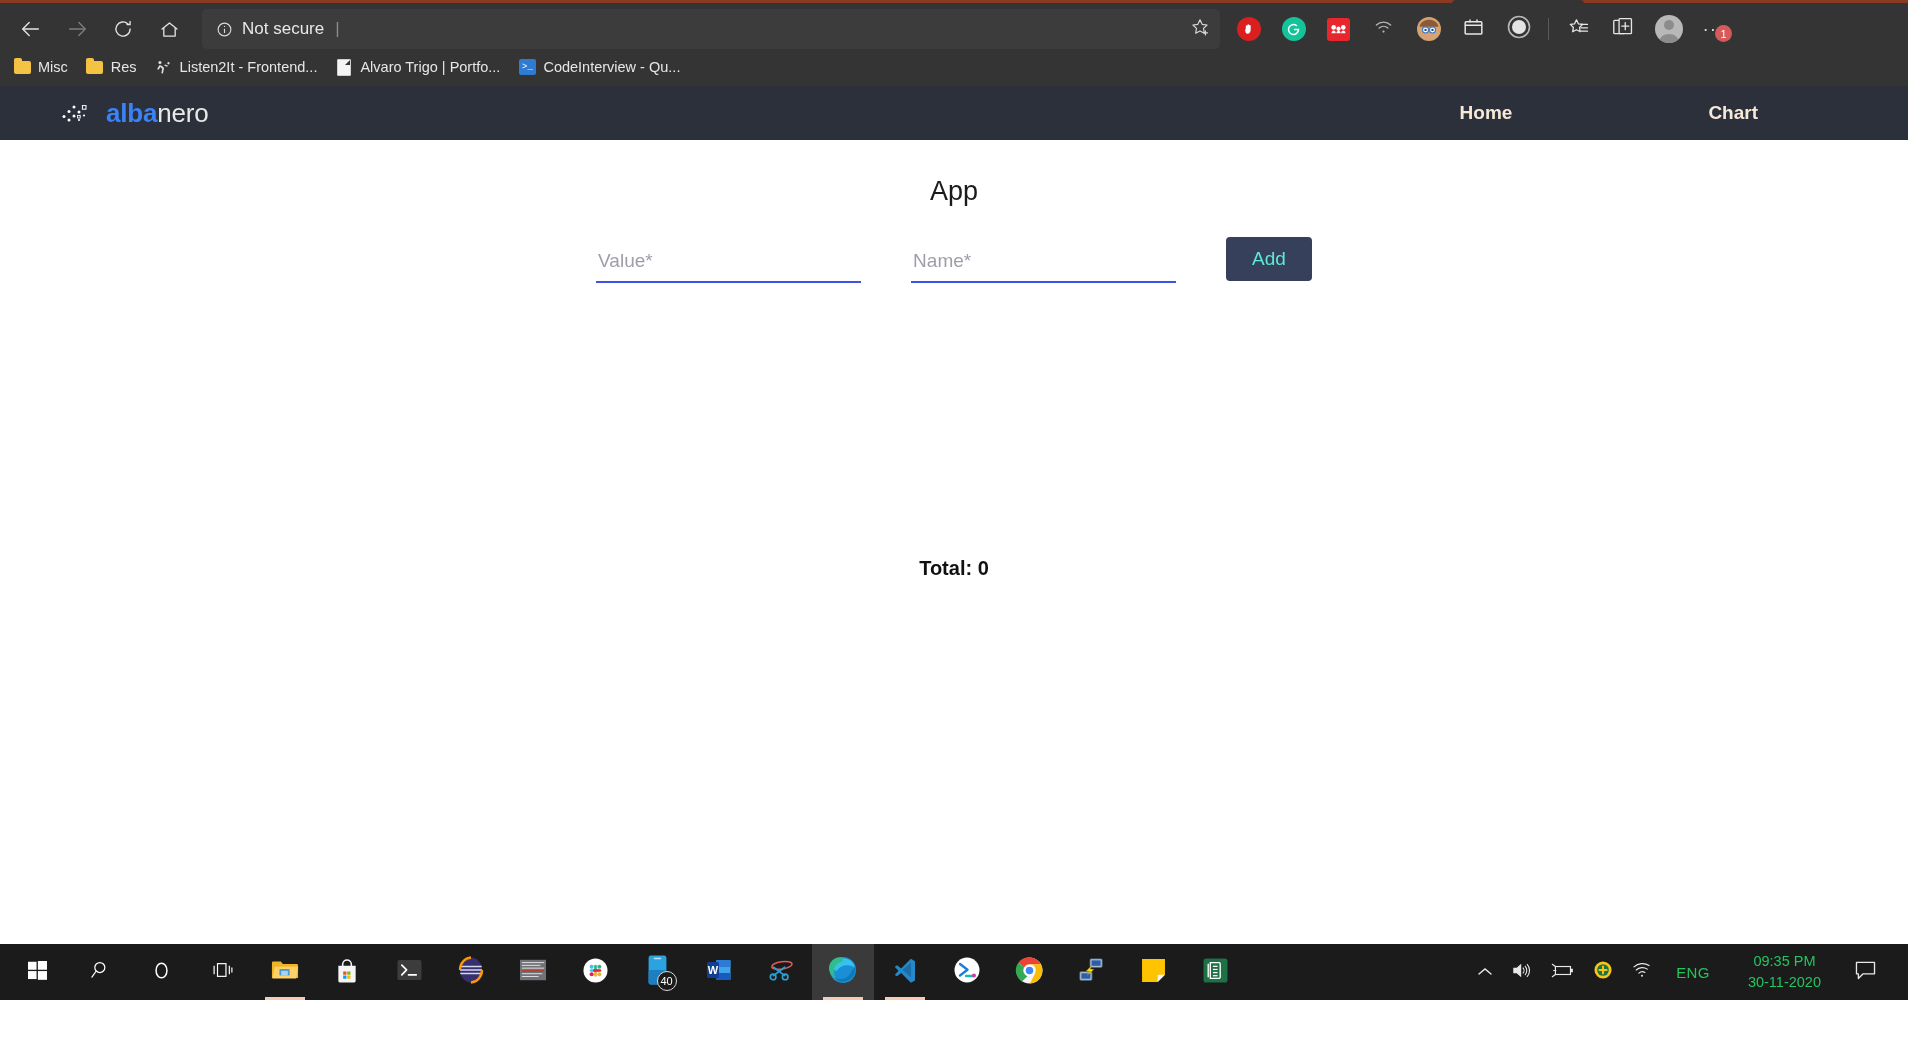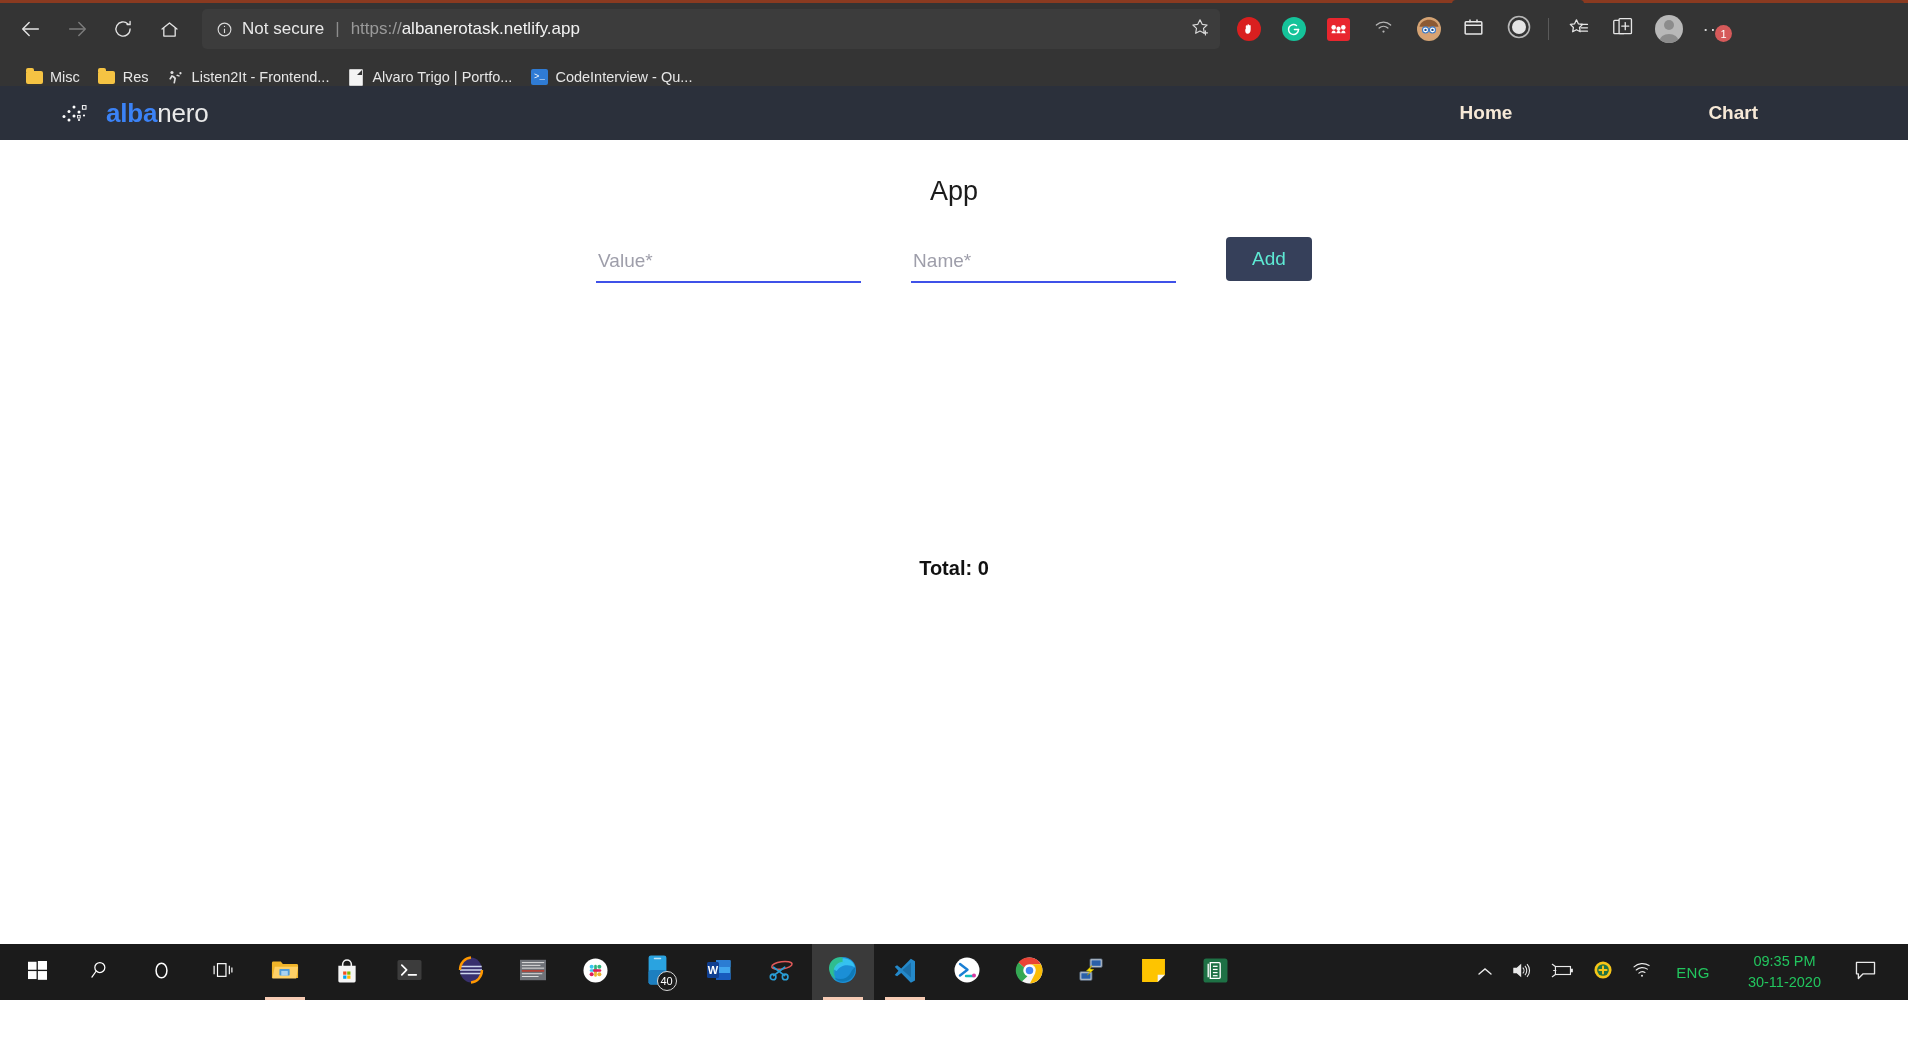--- a/index.html
+++ b/index.html
@@ -109,22 +109,22 @@
   .tab-hint {
     position:absolute; top:-3px; left:1452px; width:132px; height:4px;
     background:#343434;
     border-radius: 6px 6px 0 0;
   }
 
   
   .bookmarks {
     height: 34px;
     display: flex;
-    align-items: flex-end;
-    padding-left: 16px;
+    align-items: flex-start;
+    padding-left: 4px;
     gap: 0;
   }
   .bm {
     display: flex; align-items: center;
     gap: 7px;
     padding: 3px 9px;
     border-radius: 4px;
     white-space: nowrap;
   }
   .bm-label { color: #e6e6e6; font-size: 14.5px; }
@@ -330,21 +330,20 @@
     <div class="omnibox">
       <span class="omni-info">
         <svg width="17" height="17" viewBox="0 0 24 24" fill="none" stroke="#d9d9d9" stroke-width="1.6">
           <circle cx="12" cy="12" r="9"></circle>
             <line x1="12" y1="11" x2="12" y2="17"></line>
             <circle cx="12" cy="7.6" r="0.9" fill="#d9d9d9" stroke="none"></circle>
         </svg>
       </span>
       <span class="omni-notsecure">Not secure</span>
       <span class="omni-sep">|</span>
-      <span class="omni-url"><span class="scheme">https://</span><span class="host">albanerotask.netlify.app</span></span>
       <span class="omni-star">
         <svg width="20" height="20" viewBox="0 0 24 24" fill="none" stroke="#d8d8d8" stroke-width="1.4" stroke-linejoin="round">
           <path d="M12 3.4l2.6 5.4 5.9.8-4.3 4.1 1 5.9-5.2-2.8-5.2 2.8 1-5.9L3.5 9.6l5.9-.8z"></path>
           <line x1="18.5" y1="16.5" x2="18.5" y2="21.5" stroke-linecap="round"></line>
           <line x1="16" y1="19" x2="21" y2="19" stroke-linecap="round"></line>
         </svg>
       </span>
     </div>
 
     <div class="ext-icons">

